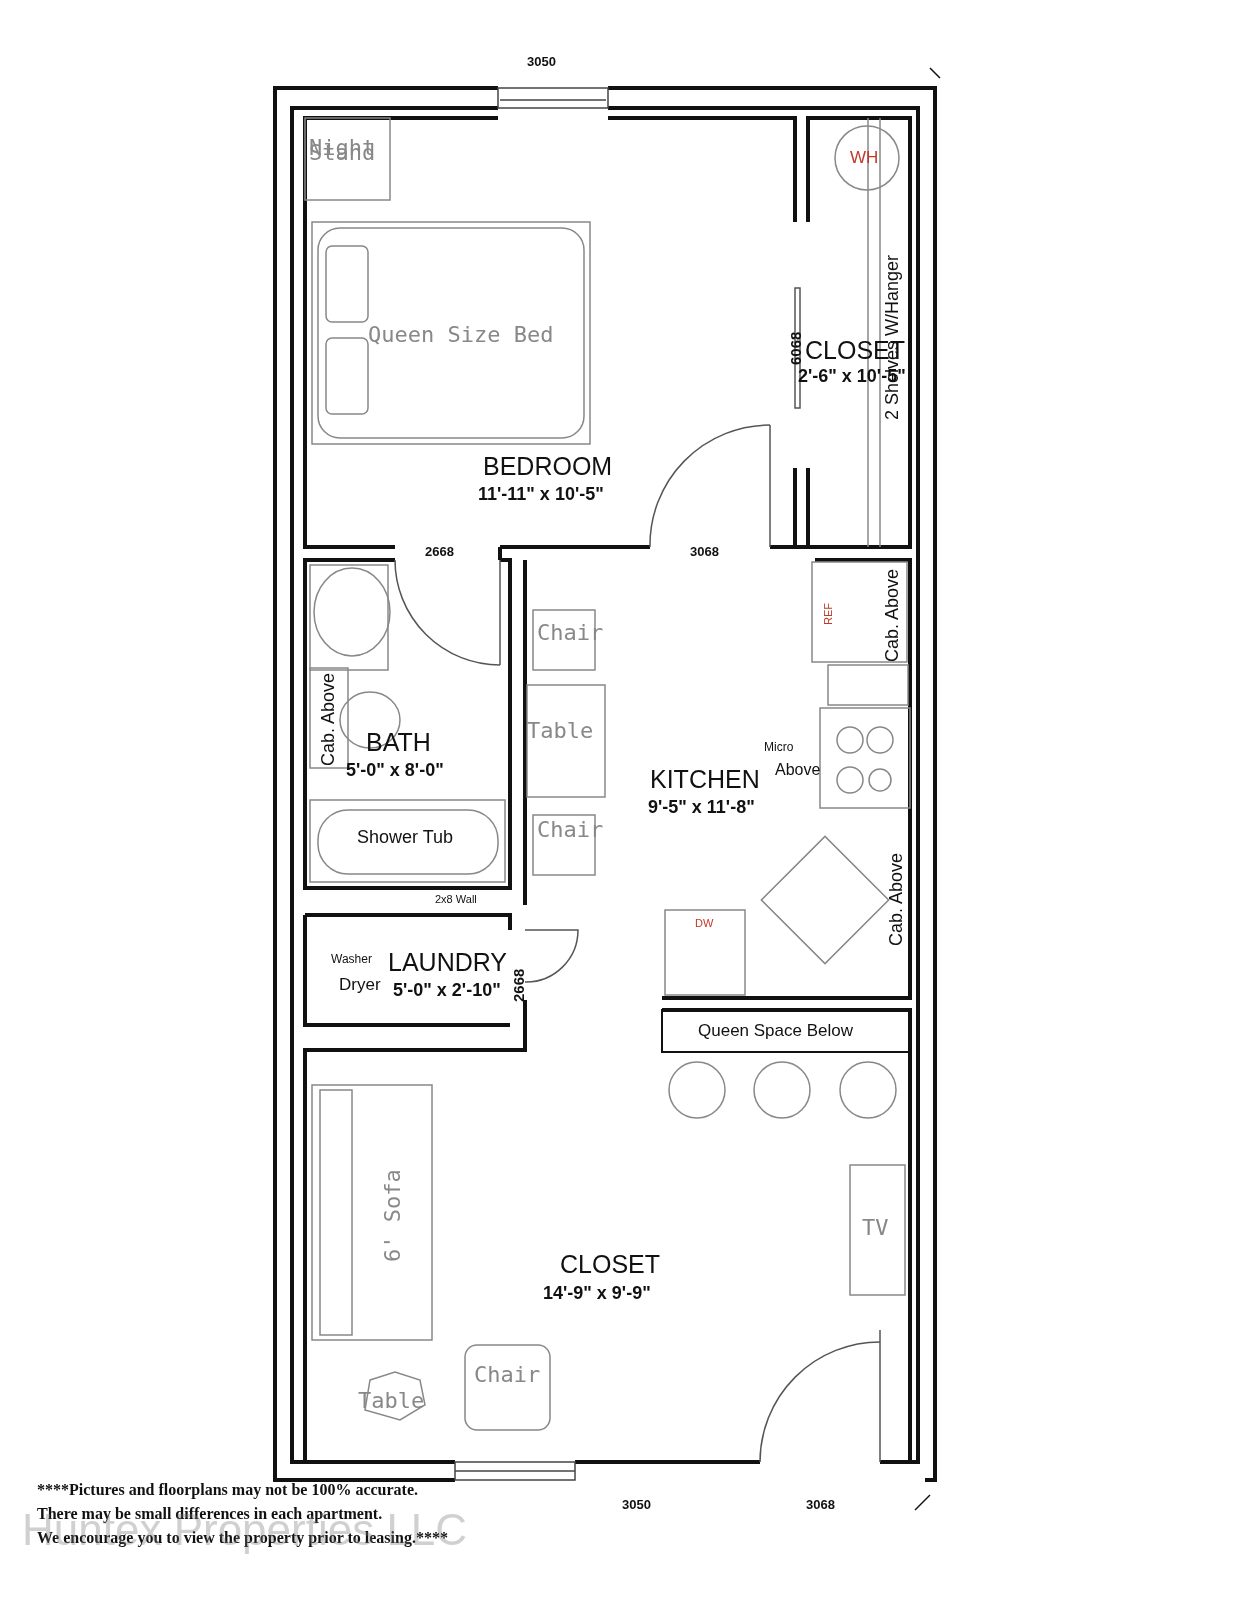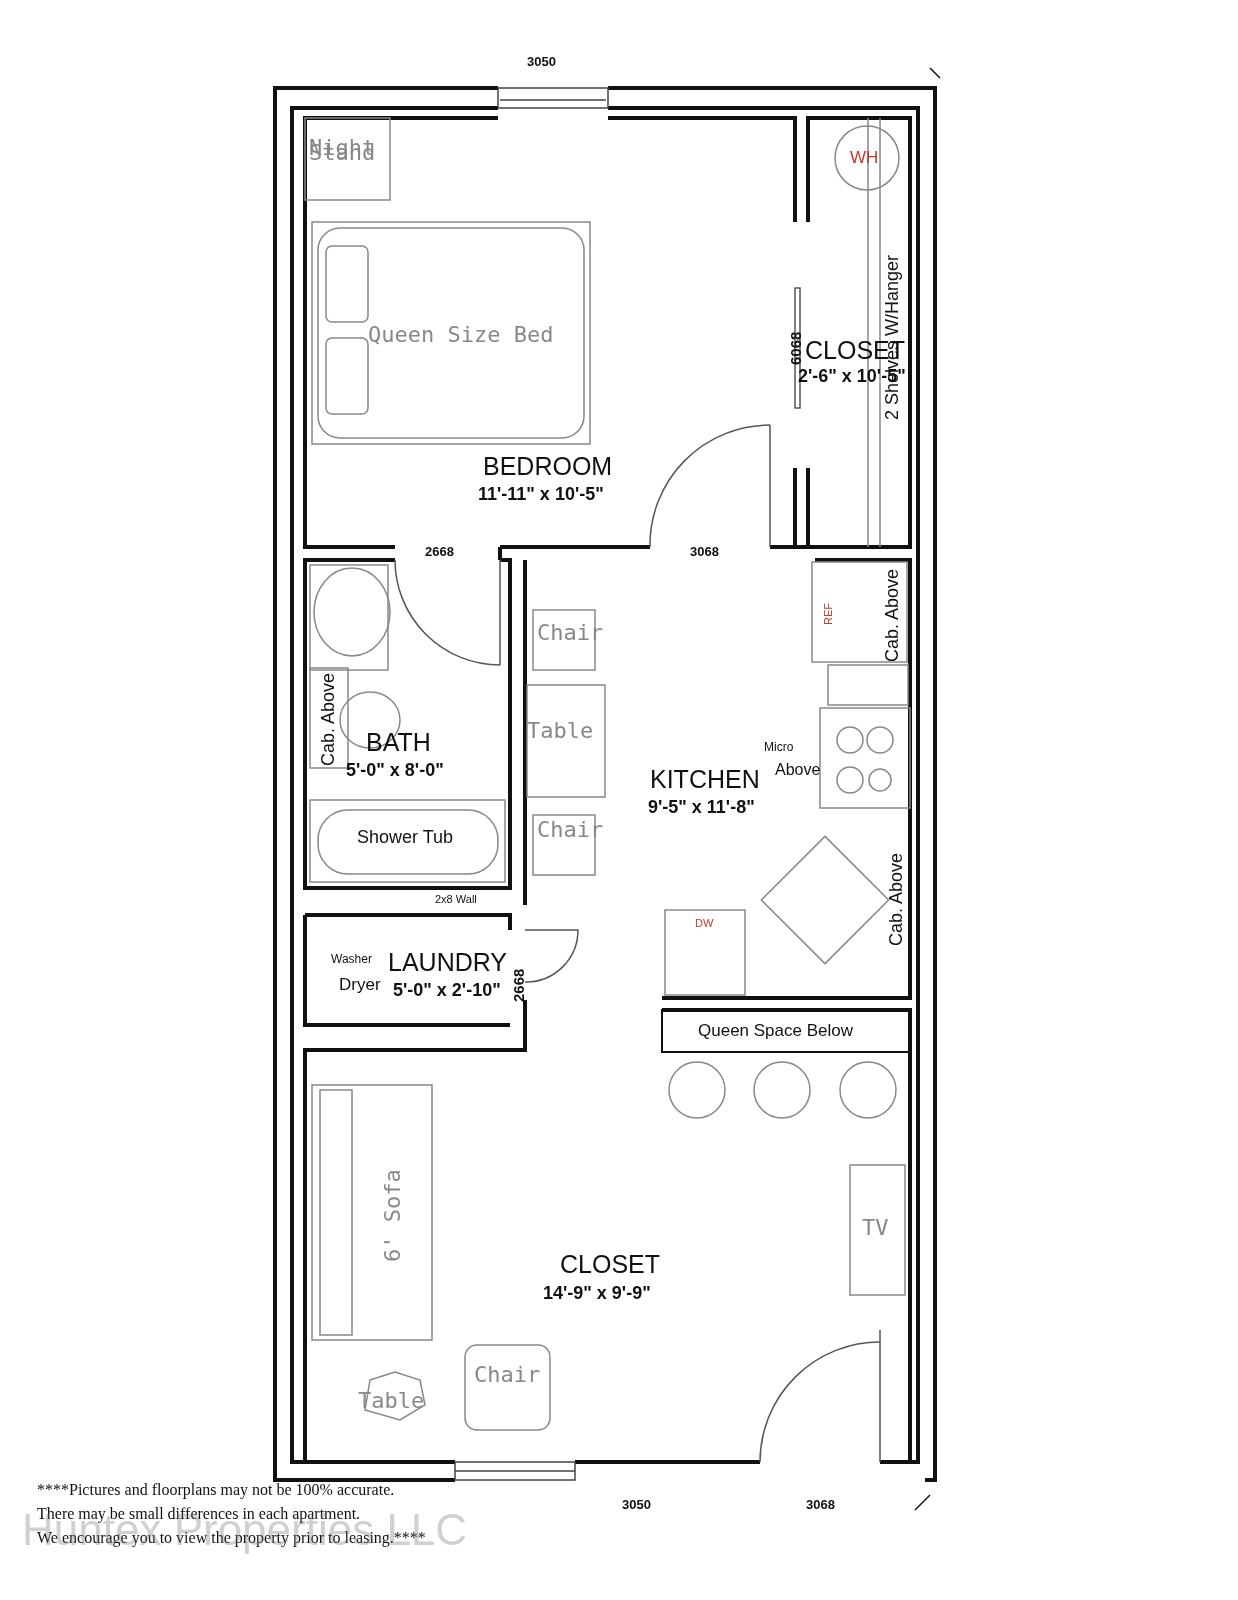--- a/index.html
+++ b/index.html
@@ -5,21 +5,21 @@
   html,body{margin:0;padding:0;background:#fff;}
   body{width:1238px;height:1600px;position:relative;overflow:hidden;font-family:"Liberation Sans",sans-serif;color:#111;}
   svg{position:absolute;left:0;top:0;}
   .lbl{position:absolute;font-family:"Liberation Sans",sans-serif;color:#111;white-space:nowrap;}
   .room{font-size:25px;font-weight:normal;}
   .dim{font-size:18px;font-weight:bold;}
   .code{font-size:13px;font-weight:bold;}
   .furn{font-family:"DejaVu Sans Mono",monospace;color:#888;font-size:22px;}
   .small{font-size:18px;}
   .vert{transform-origin:left top;transform:rotate(-90deg);}
-  .disc{position:absolute;font-family:"Liberation Serif",serif;font-weight:normal;font-size:16px;color:#111;line-height:24px;}
+  .disc{position:absolute;font-family:"Liberation Serif",serif;font-weight:bold;font-size:16px;color:#111;line-height:24px;}
   .wm{position:absolute;font-family:"Liberation Sans",sans-serif;font-size:44px;color:rgba(120,120,120,0.35);}
 </style>
 </head>
 <body>
 
 <svg width="1238" height="1600">
   <g fill="none" stroke="#111" stroke-width="4">
 
     <polyline points="498,88 275,88 275,1480 455,1480"></polyline>
     <polyline points="608,88 935,88 935,1480 925,1480"></polyline>

